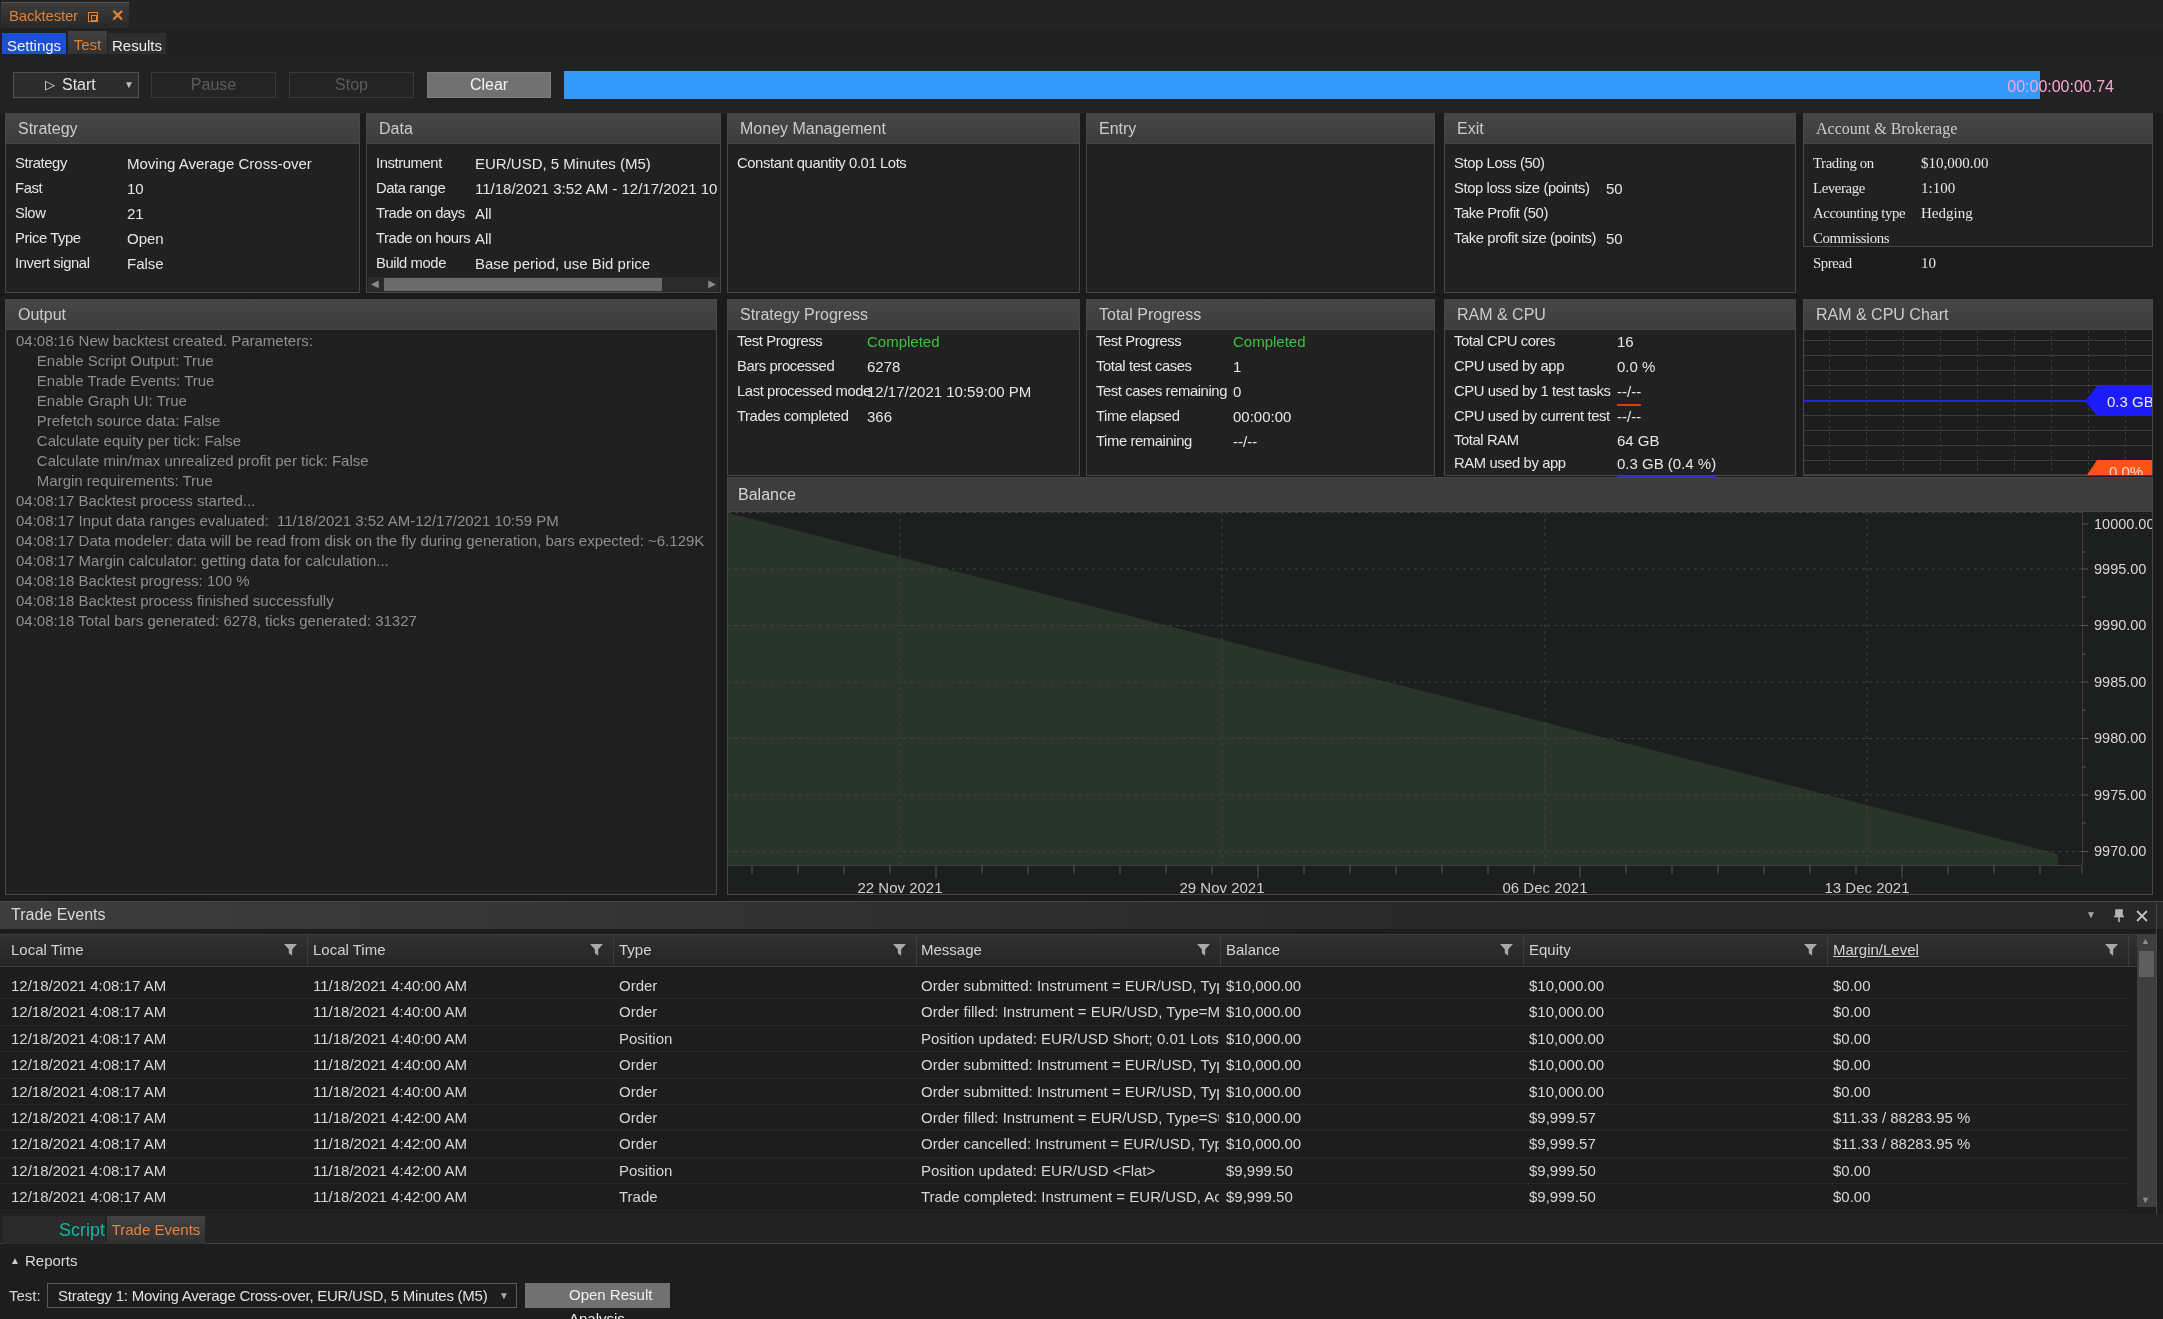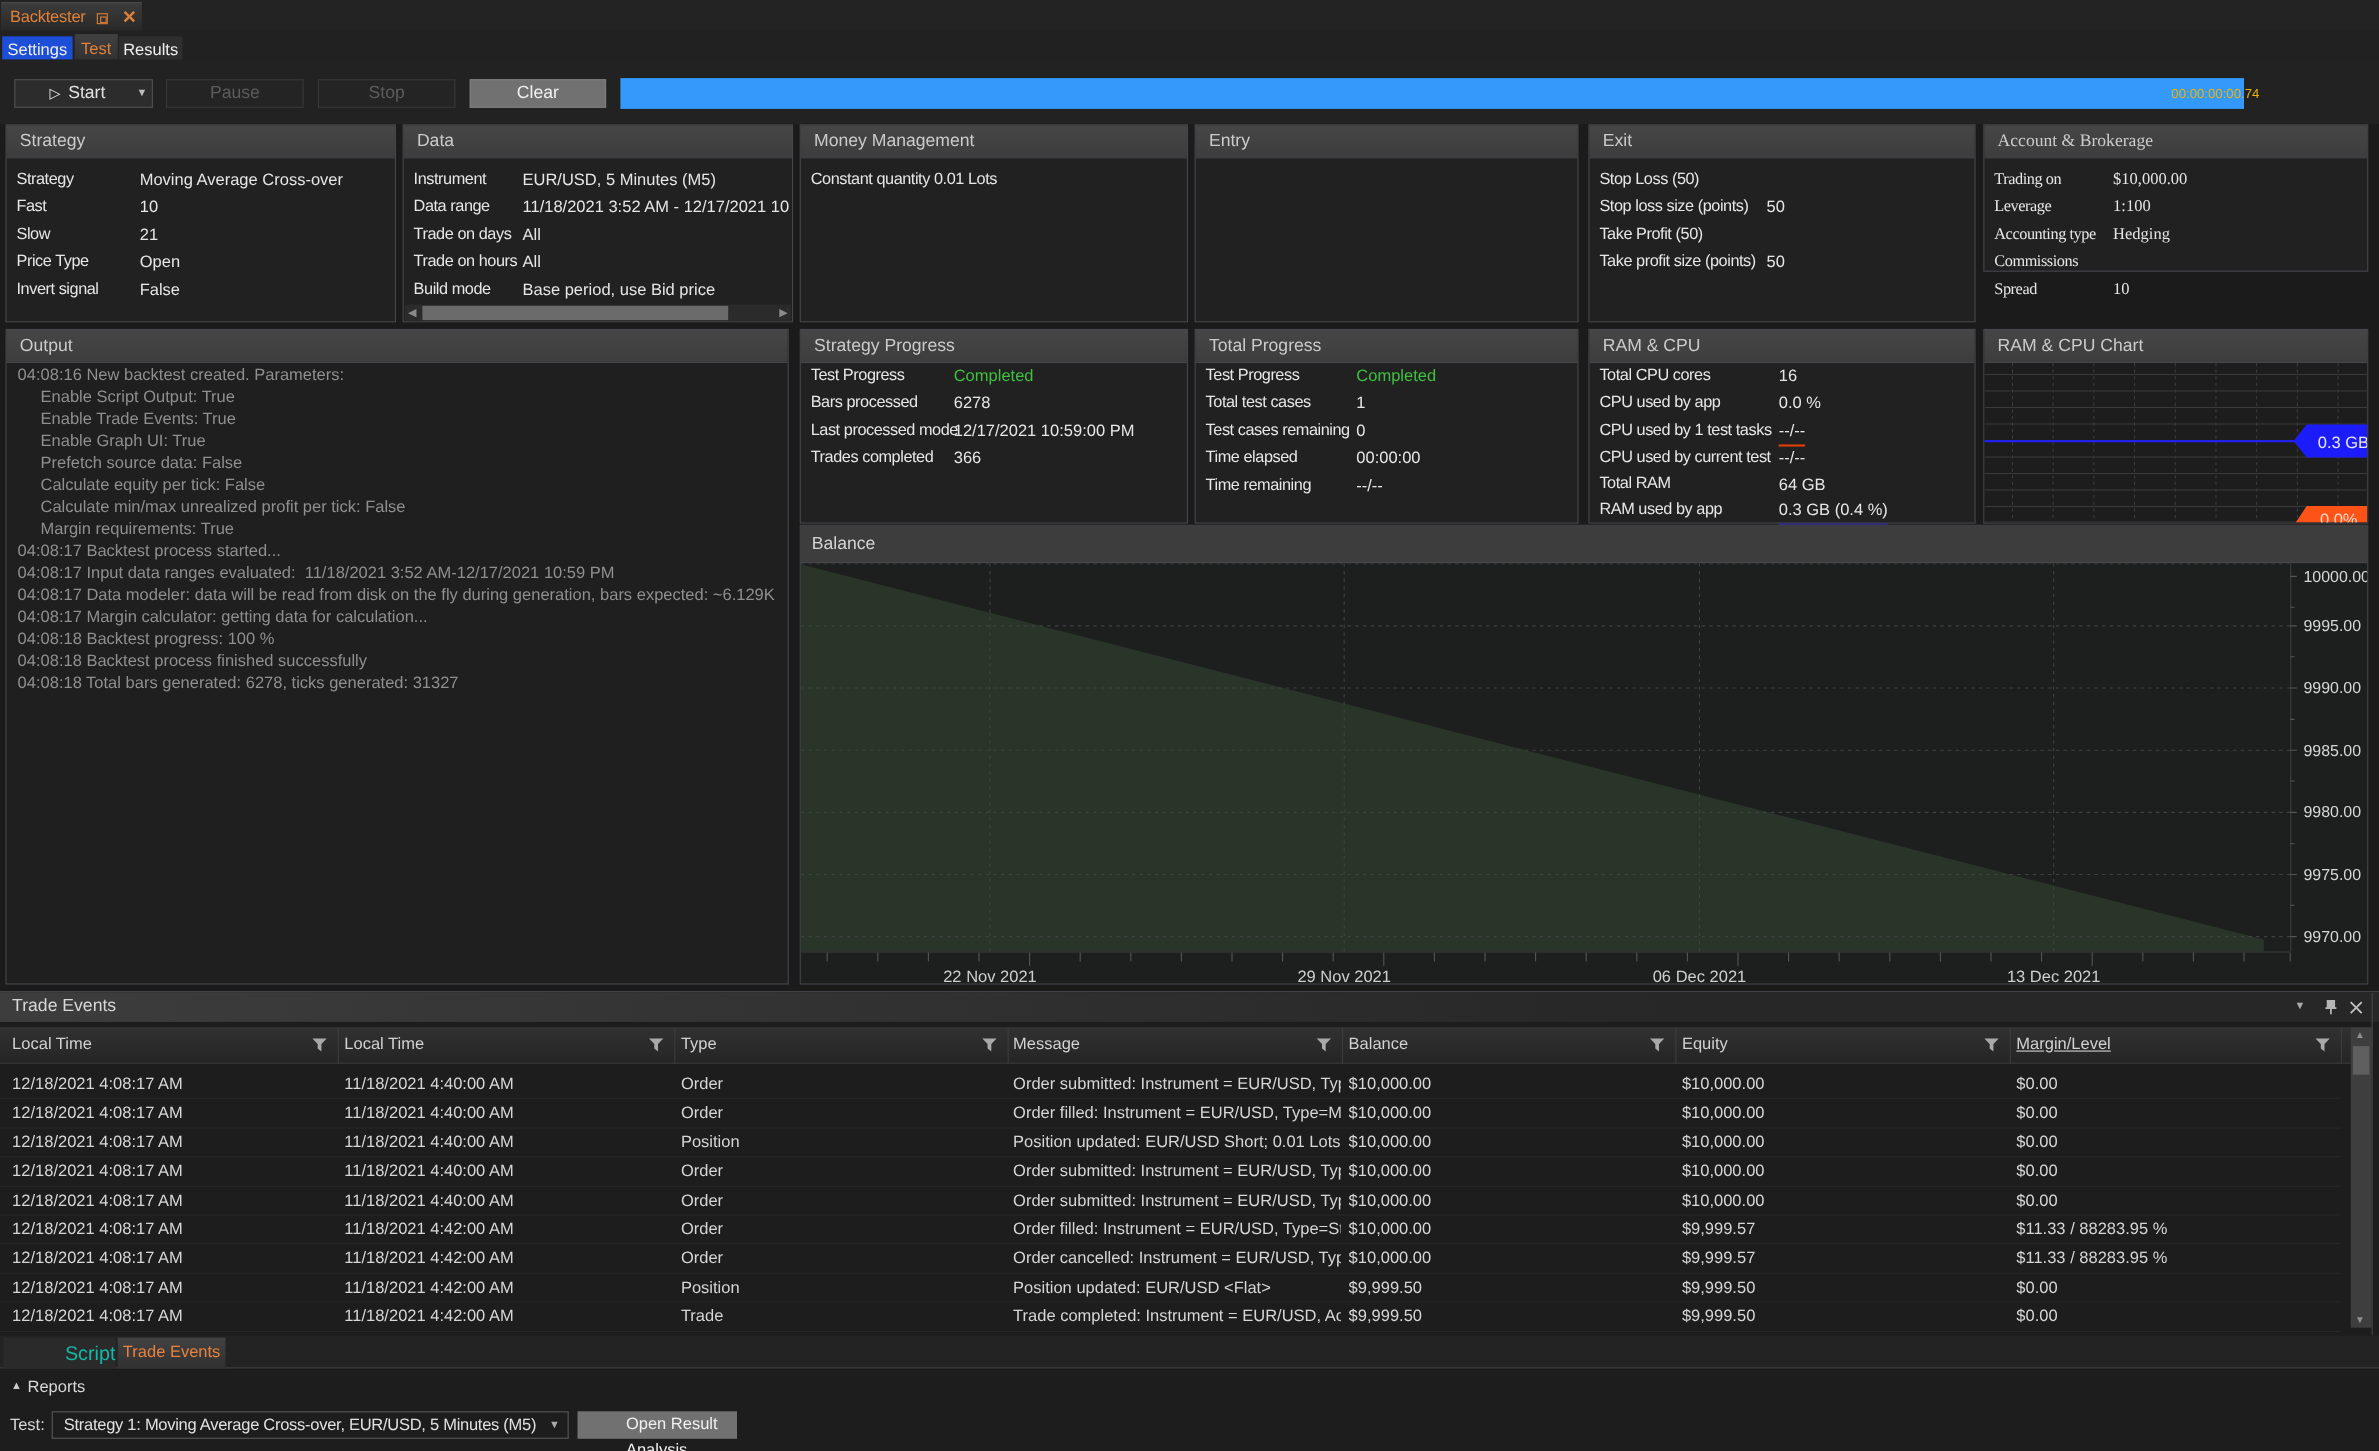--- a/index.html
+++ b/index.html
@@ -30,21 +30,21 @@
 <div class="abs" style="left:0;top:54px;width:2163px;height:59px;background:#222222;"></div>
 <div class="abs" style="left:13px;top:72px;width:126px;height:26px;background:#2c2c2c;border:1px solid #515151;color:#e2e2e2;font-size:16px;line-height:24px;">
   <span style="position:absolute;left:31px;top:0;font-size:13px;">▷</span>
   <span style="position:absolute;left:48px;">Start</span>
   <span style="position:absolute;left:110px;top:0px;font-size:10px;color:#bbbbbb;">▼</span>
 </div>
 <div class="abs" style="left:151px;top:72px;width:125px;height:26px;background:#242424;border:1px solid #393939;color:#5c5c5c;font-size:16px;line-height:24px;text-align:center;">Pause</div>
 <div class="abs" style="left:289px;top:72px;width:125px;height:26px;background:#242424;border:1px solid #393939;color:#5c5c5c;font-size:16px;line-height:24px;text-align:center;">Stop</div>
 <div class="abs" style="left:427px;top:72px;width:124px;height:26px;background:#717171;border:1px solid #7e7e7e;color:#f1f1f1;font-size:16px;line-height:24px;text-align:center;">Clear</div>
 <div class="abs" style="left:564px;top:71px;width:1476px;height:28px;background:#3399fb;"></div>
-<div class="abs" style="left:1936px;top:78px;width:118px;font-size:12px;color:#eab308;text-align:right;">00:00:00:00.74</div>
+<div class="abs" style="left:1996px;top:78px;width:118px;font-size:16px;color:#f9a8d4;text-align:right;">00:00:00:00.74</div>
 
 <div class="panel" style="left:5px;top:113px;width:355px;height:180px;">
   <div class="phead">Strategy</div>
   <div class="kv" style="top:37px;">
       <span class="lab">Strategy</span>
       <span class="val" style="left:121px;">Moving Average Cross-over</span>
     </div>
   <div class="kv" style="top:62px;">
       <span class="lab">Fast</span>
       <span class="val" style="left:121px;">10</span>

